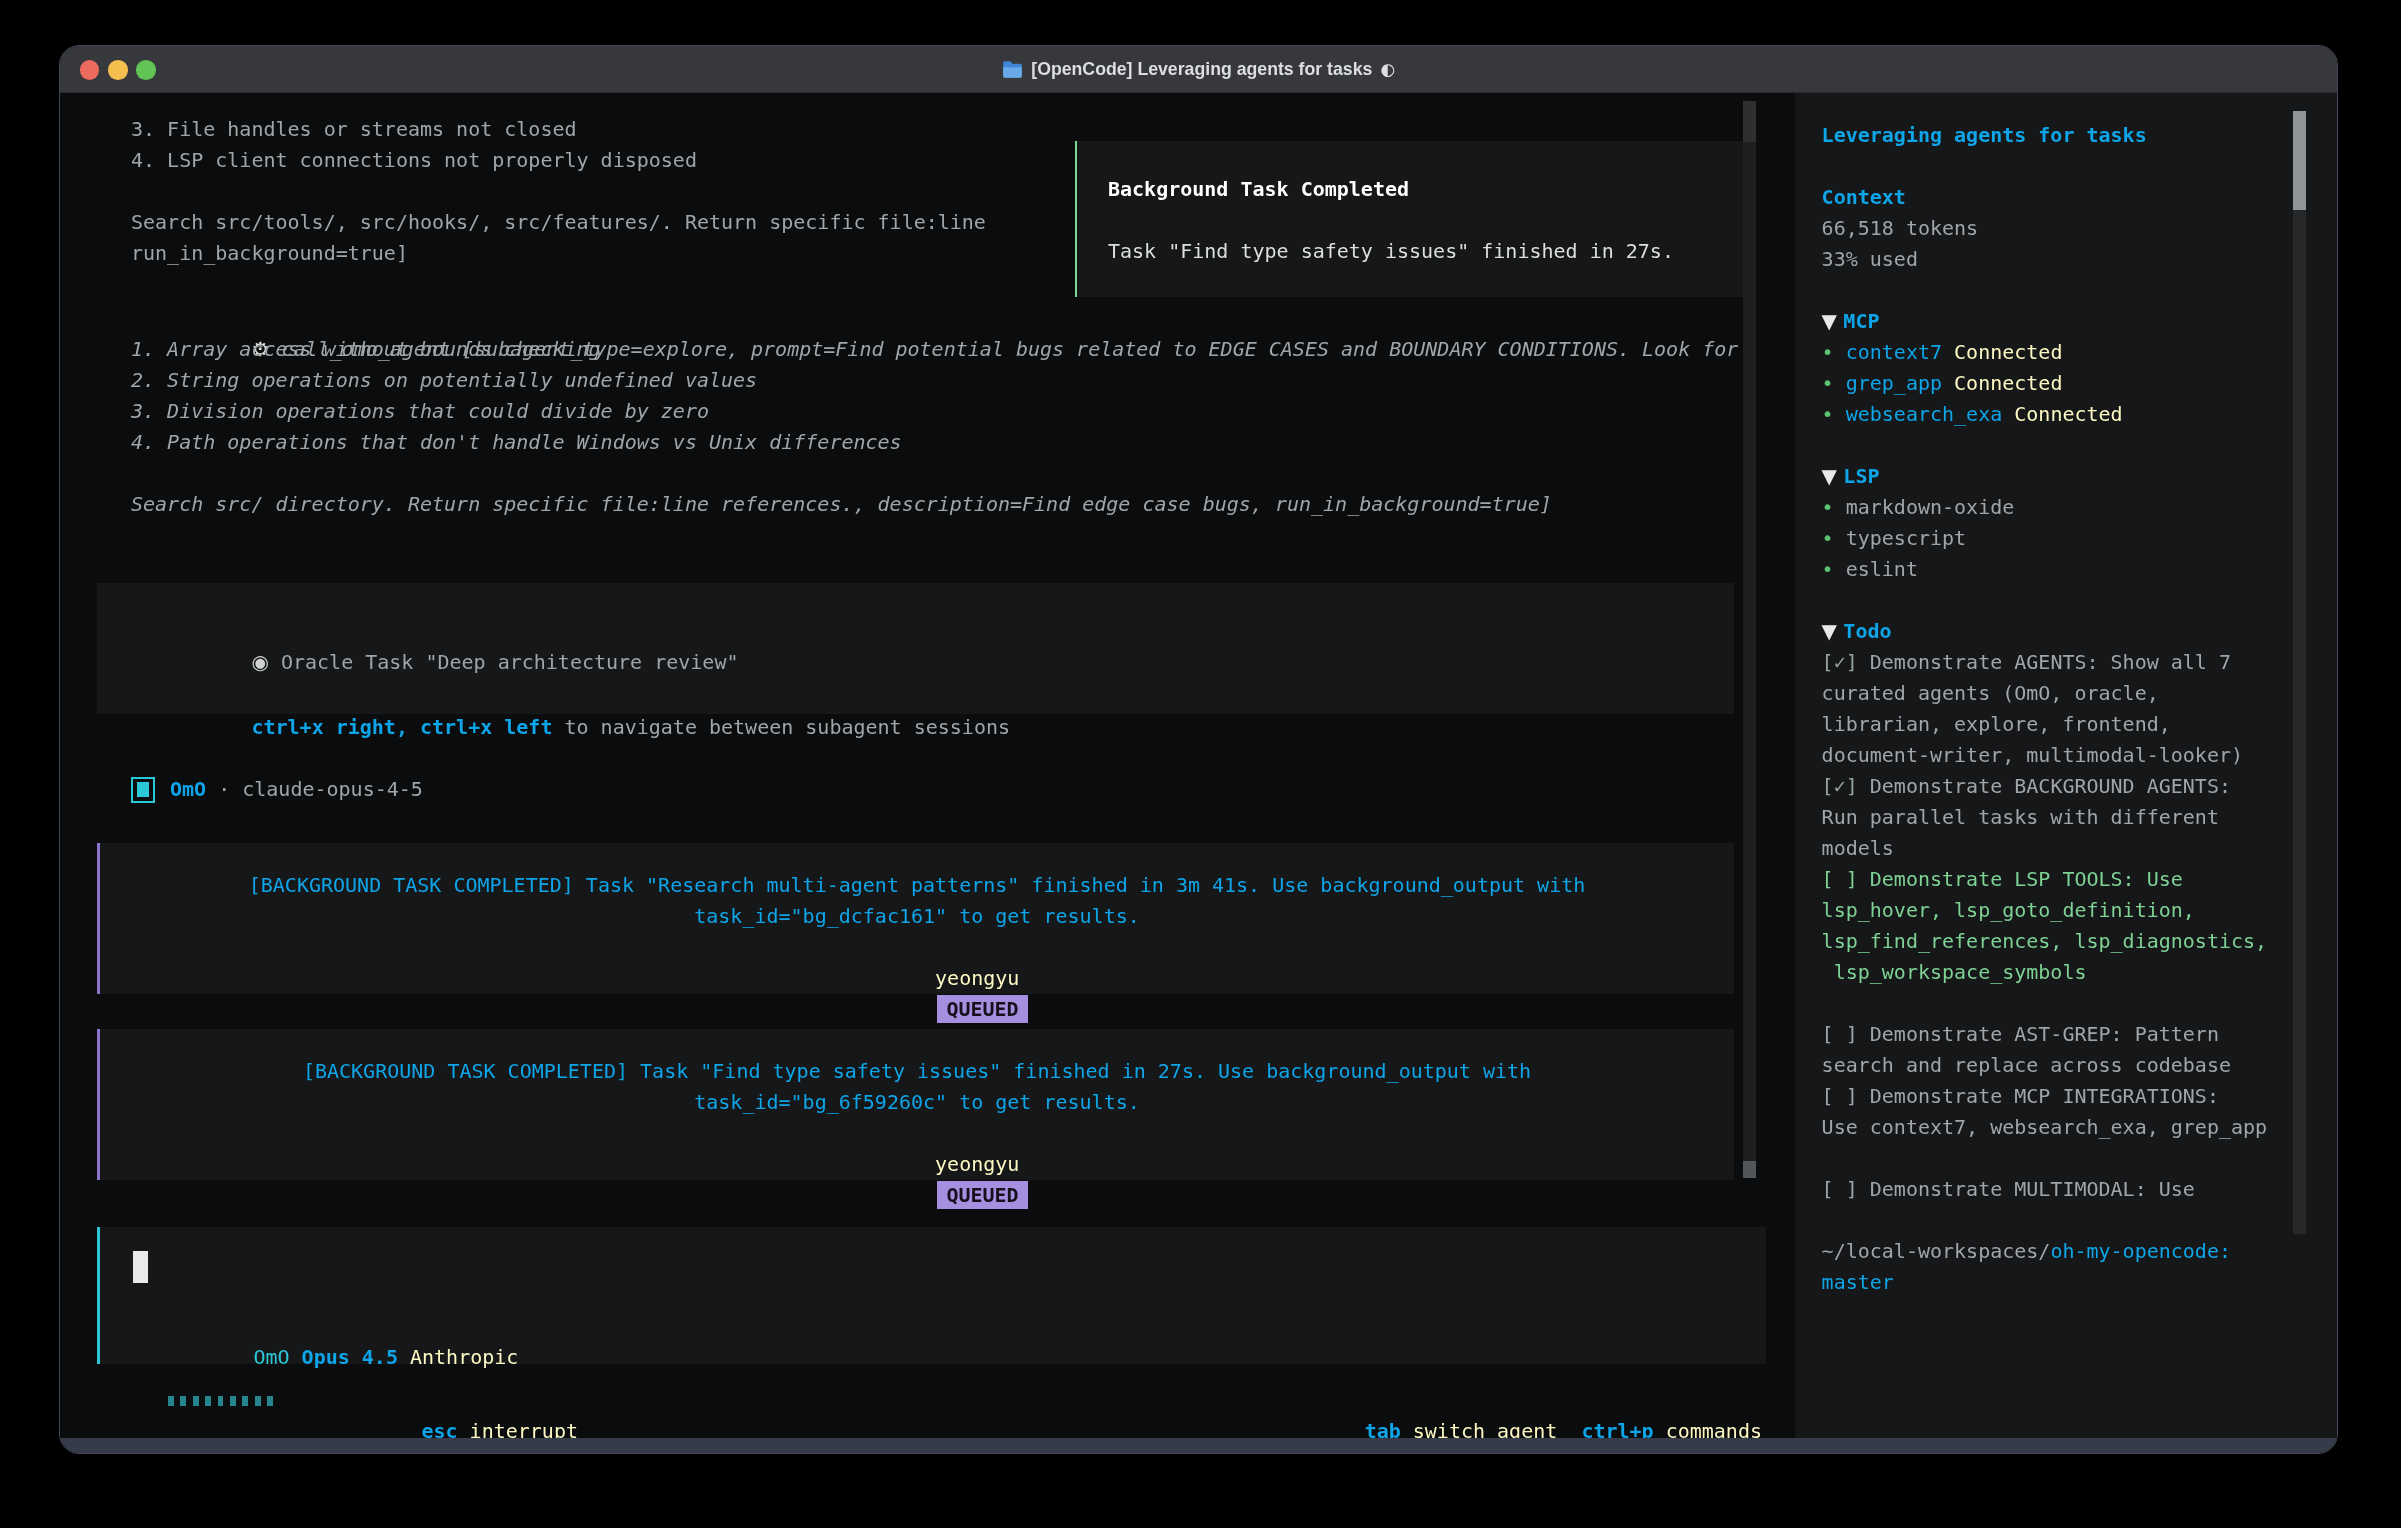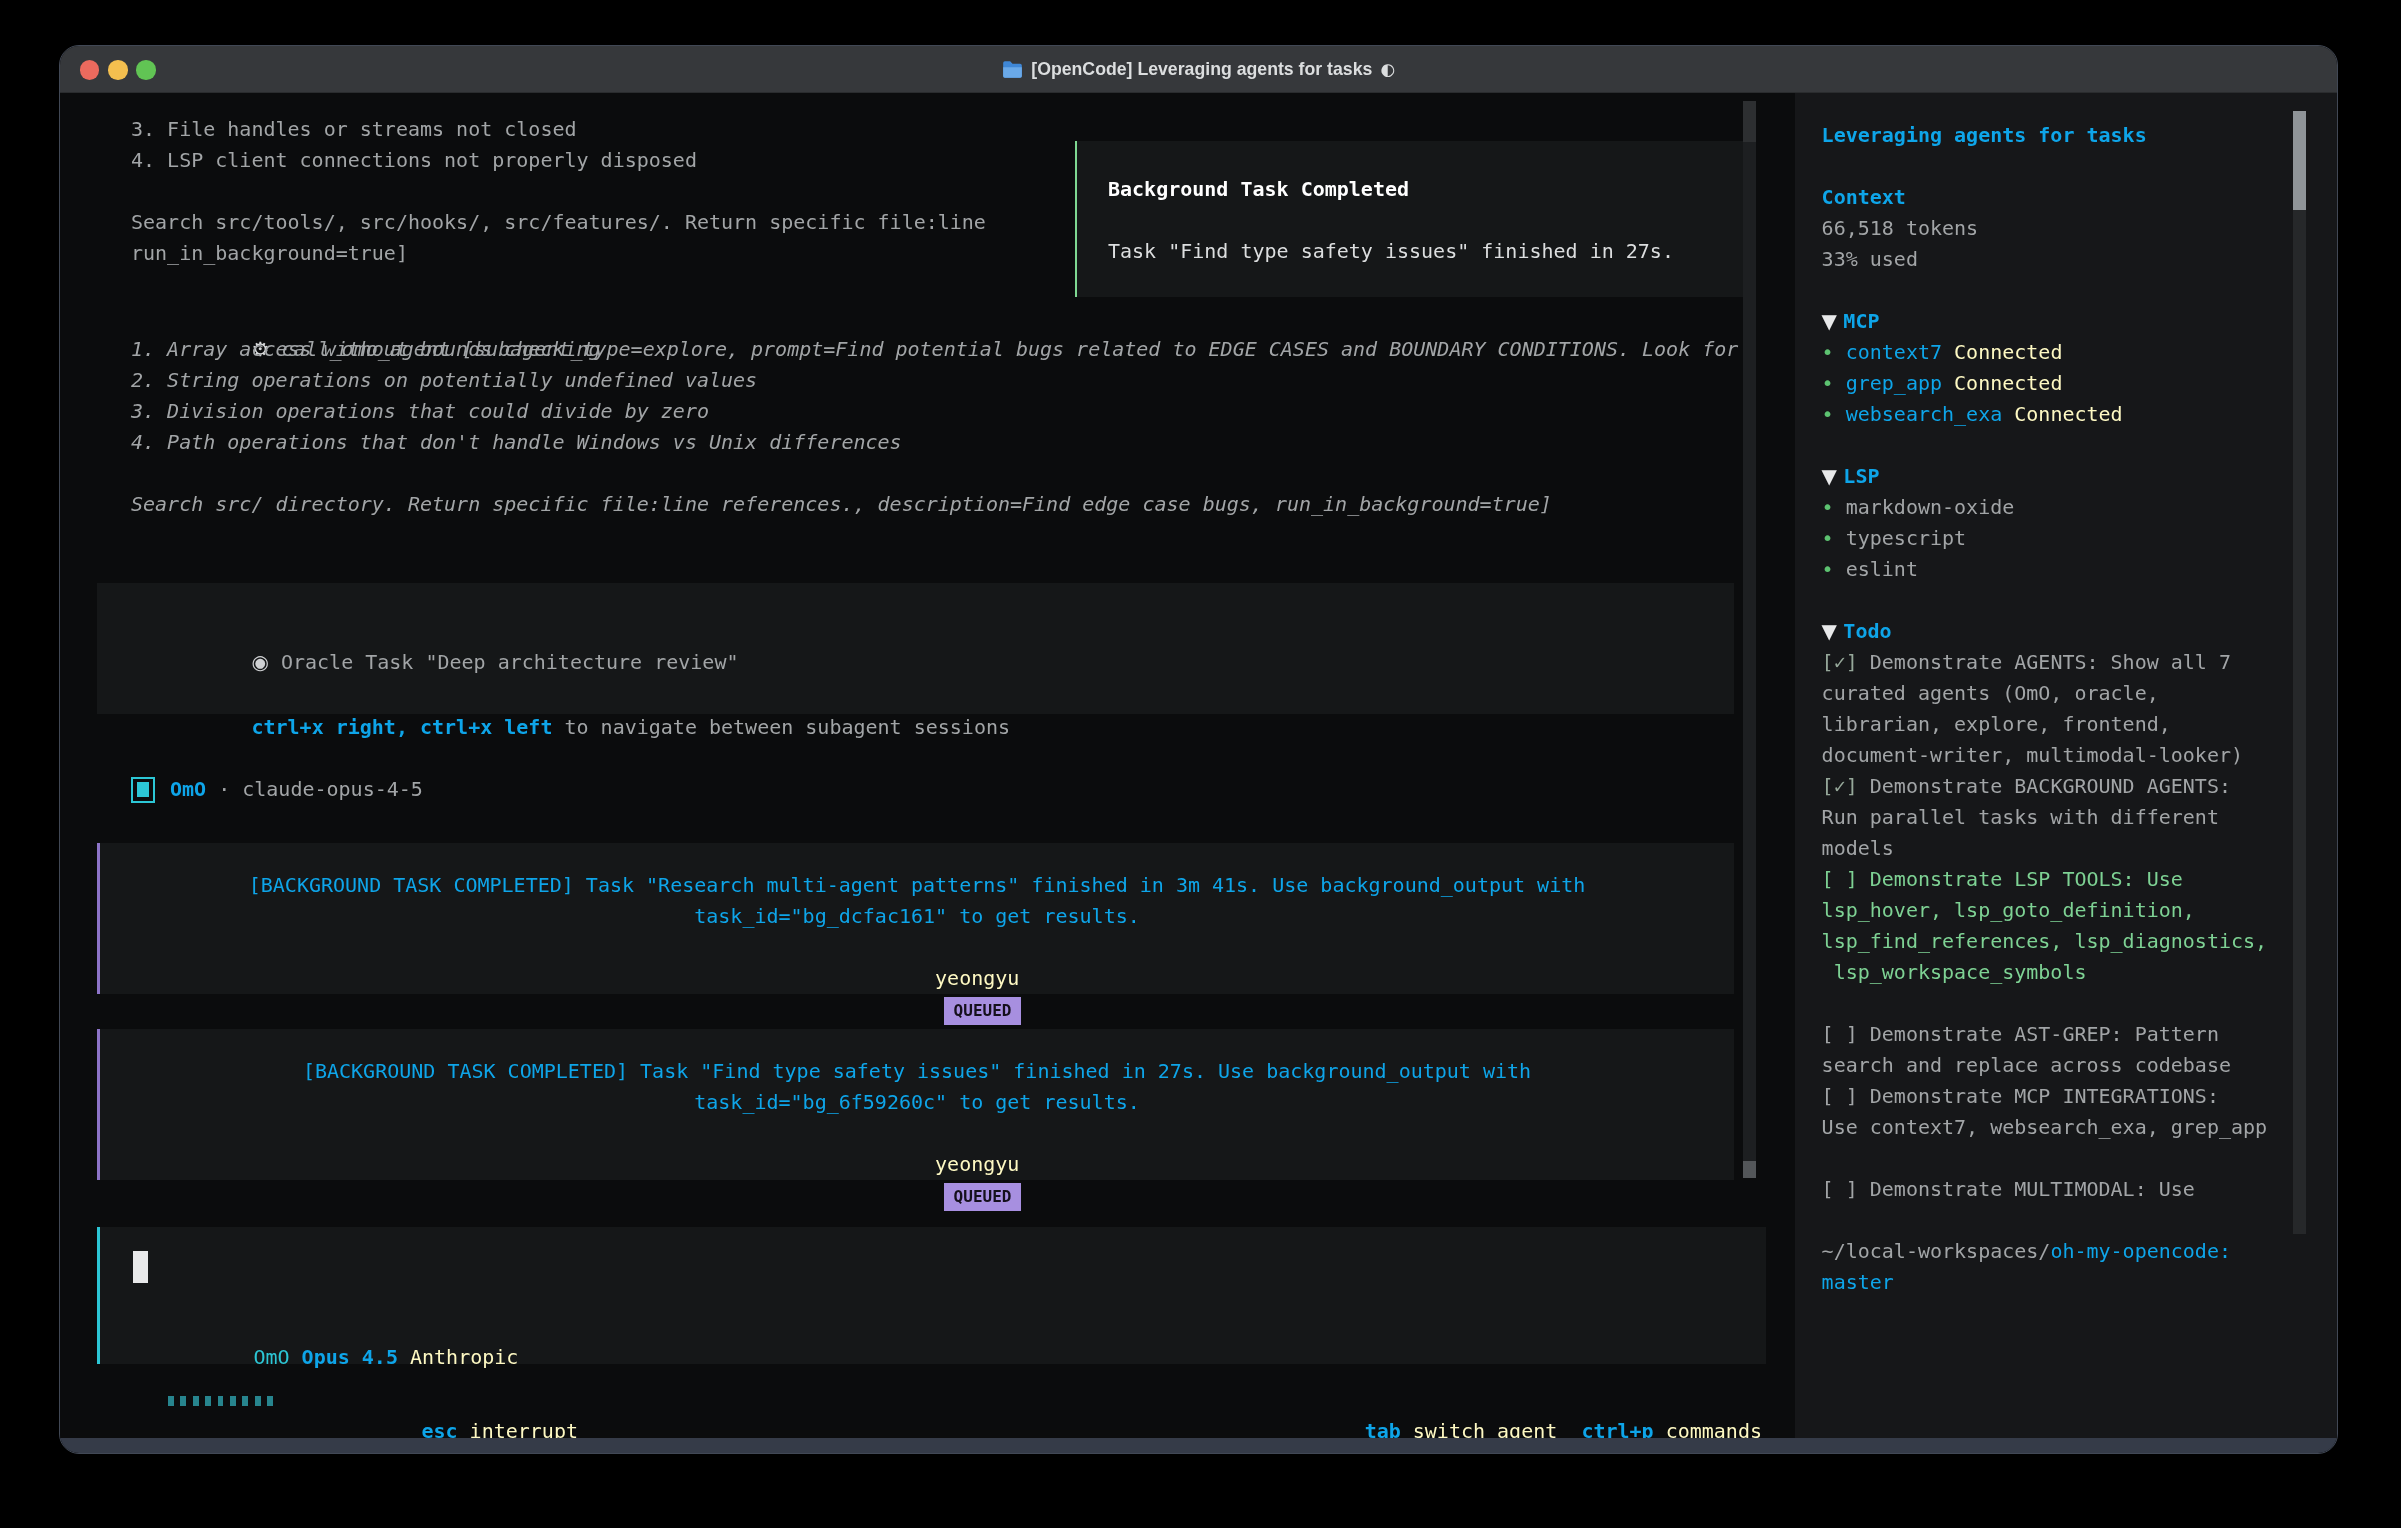--- a/index.html
+++ b/index.html
@@ -74,21 +74,21 @@
   #omo-icon .fill { width:11.8px; height:15.4px; background:#2cc7d6; }
 
   .bg-task {
     position:absolute; left:37px; width:1637px; height:151px;
     background:#151718; border-left:3px solid #8d74c8; padding:27px 32px;text-align:center;
   }
   #bg-task-0 { top:750px; }
   #bg-task-1 { top:936px; }
   .badge {
     display:inline-block; background:#a78fe0; color:#15101c; font-weight:700;
-    padding:0 9.5px; margin-left:10.6px; font-size:16px; line-height:28px; height:28px;
+    padding:0 9.5px; margin-left:10.6px; font-size:20px; line-height:28px; height:28px;
   }
 
   #input-box {
     position:absolute; left:37px; top:1134px; width:1669px; height:137px;
     background:#151718; border-left:3px solid #2cc7d6; padding:23.6px 33px;
   }
   #cursor { width:15.4px; height:32.5px; background:#e8e9ea; }
   #input-meta { position:absolute; left:33px; bottom:22.5px; }
   #input-meta span { margin-right:0; }
 

